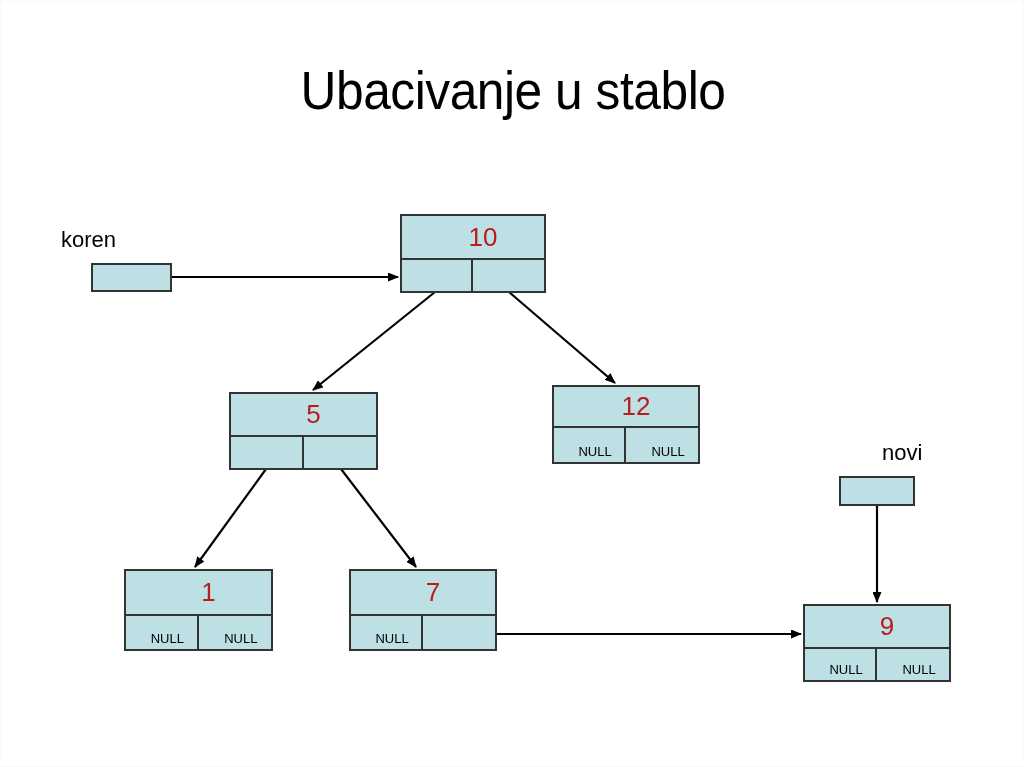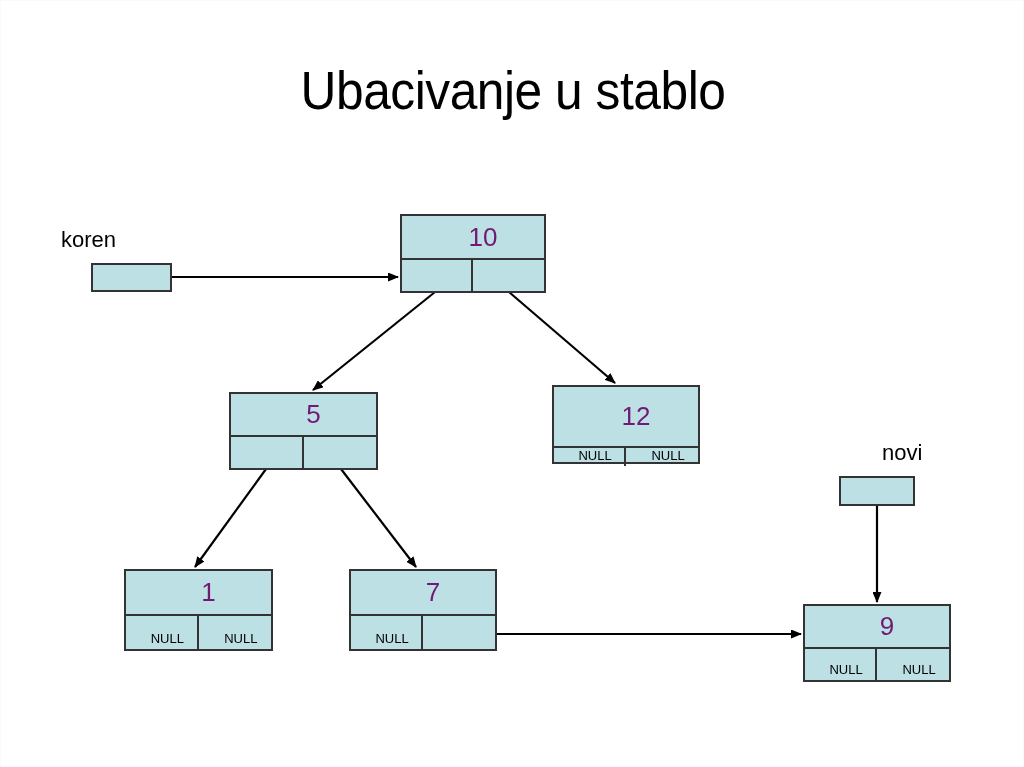--- a/index.html
+++ b/index.html
@@ -44,21 +44,21 @@
     background: #bce0e4;
     display: flex;
     flex-direction: column;
   }
   .node-value {
     flex: 0 0 auto;
     display: flex;
     align-items: center;
     justify-content: center;
     font-size: 26px;
-    color: #701a75;
+    color: #b91c1c;
     border-bottom: 2px solid #333333;
     box-sizing: border-box;
     padding-left: 20px;
   }
   .node-ptrs {
     flex: 1 1 auto;
     display: flex;
     box-sizing: border-box;
   }
   .node-ptr {
@@ -149,21 +149,21 @@
 
   <div class="node" style="left:228px; top:391px; width:149px; height:78px;">
     <div class="node-value" style="height:43px;">5</div>
     <div class="node-ptrs">
       <div class="node-ptr left"></div>
       <div class="node-ptr"></div>
     </div>
   </div>
 
   <div class="node" style="left:551px; top:384px; width:148px; height:79px;">
-    <div class="node-value" style="height:61px;">12</div>
+    <div class="node-value" style="height:41px;">12</div>
     <div class="node-ptrs">
       <div class="node-ptr left">NULL</div>
       <div class="node-ptr">NULL</div>
     </div>
   </div>
 
   <div class="node" style="left:123px; top:568px; width:149px; height:82px;">
     <div class="node-value" style="height:45px;">1</div>
     <div class="node-ptrs">
       <div class="node-ptr left">NULL</div>

